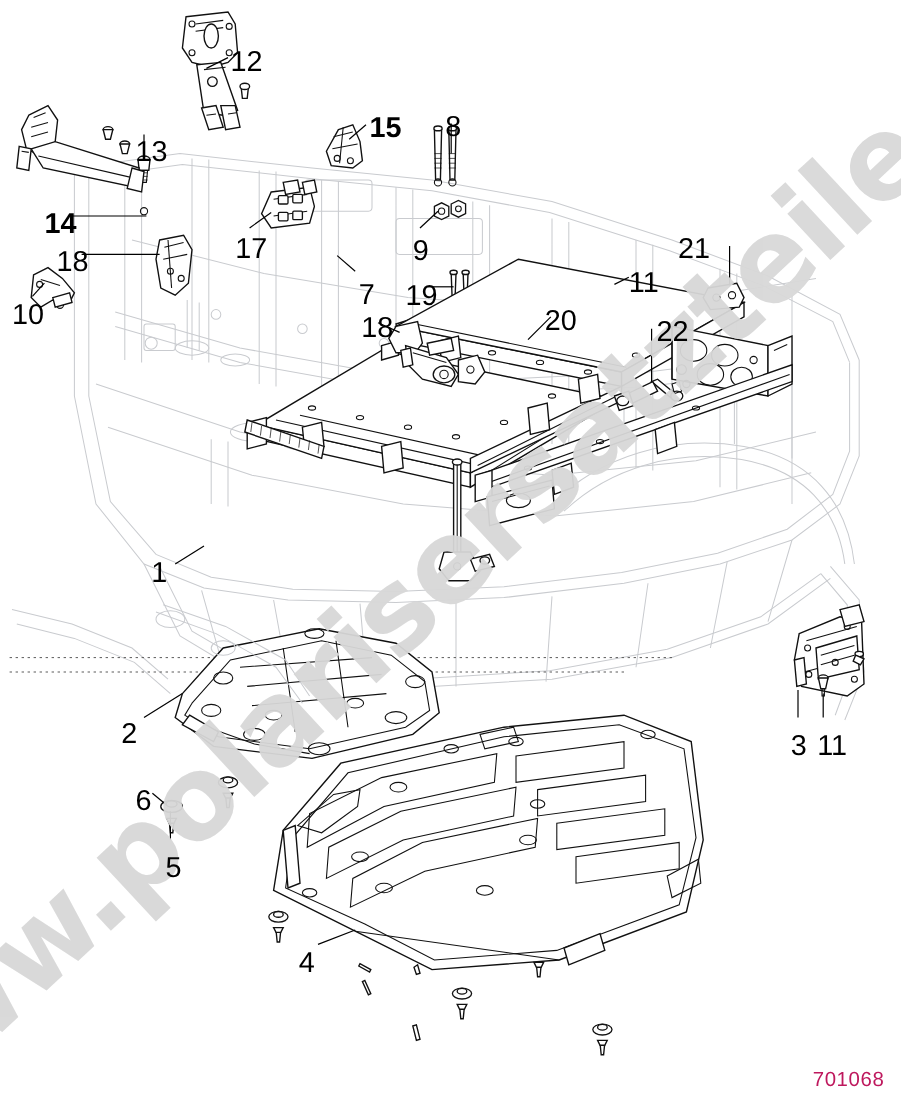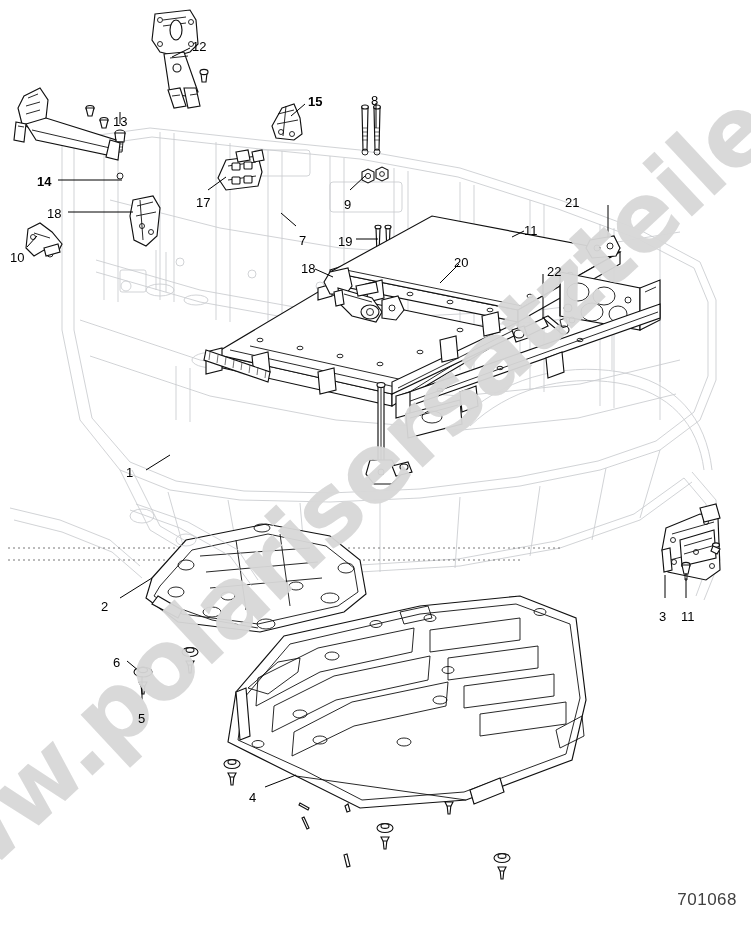--- a/index.html
+++ b/index.html
@@ -39,33 +39,33 @@
   #drawing{
     position:absolute;left:0;top:0;
     width:751px;height:932px;
     z-index:2;
   }
   
   .callout{
     position:absolute;
     z-index:8;
     font-family:"Liberation Sans", sans-serif;
-    font-size:13px;
+    font-size:24px;
     font-weight:400;
     color:#000000;
     line-height:1;
     white-space:nowrap;
   }
   #diagram-number{
     position:absolute;
     right:14px;bottom:22px;
     z-index:9;
     font-family:"Liberation Sans", sans-serif;
     font-size:17px;
-    color:#404040;
+    color:#be185d;
     letter-spacing:.5px;
   }
   .leader{stroke:#000;stroke-width:1;fill:none;}
   .ghost{stroke:#c9cbcf;stroke-width:.85;fill:none;}
   .part{stroke:#111;stroke-width:1.15;fill:#ffffff;}
   .part-thin{stroke:#111;stroke-width:.9;fill:none;}
   .part-fill{stroke:#111;stroke-width:1.1;fill:#fdfdfd;}
   .hatch{stroke:#111;stroke-width:.6;fill:none;}
   .dashline{stroke:#555;stroke-width:.8;fill:none;stroke-dasharray:2 3;}
 </style>

